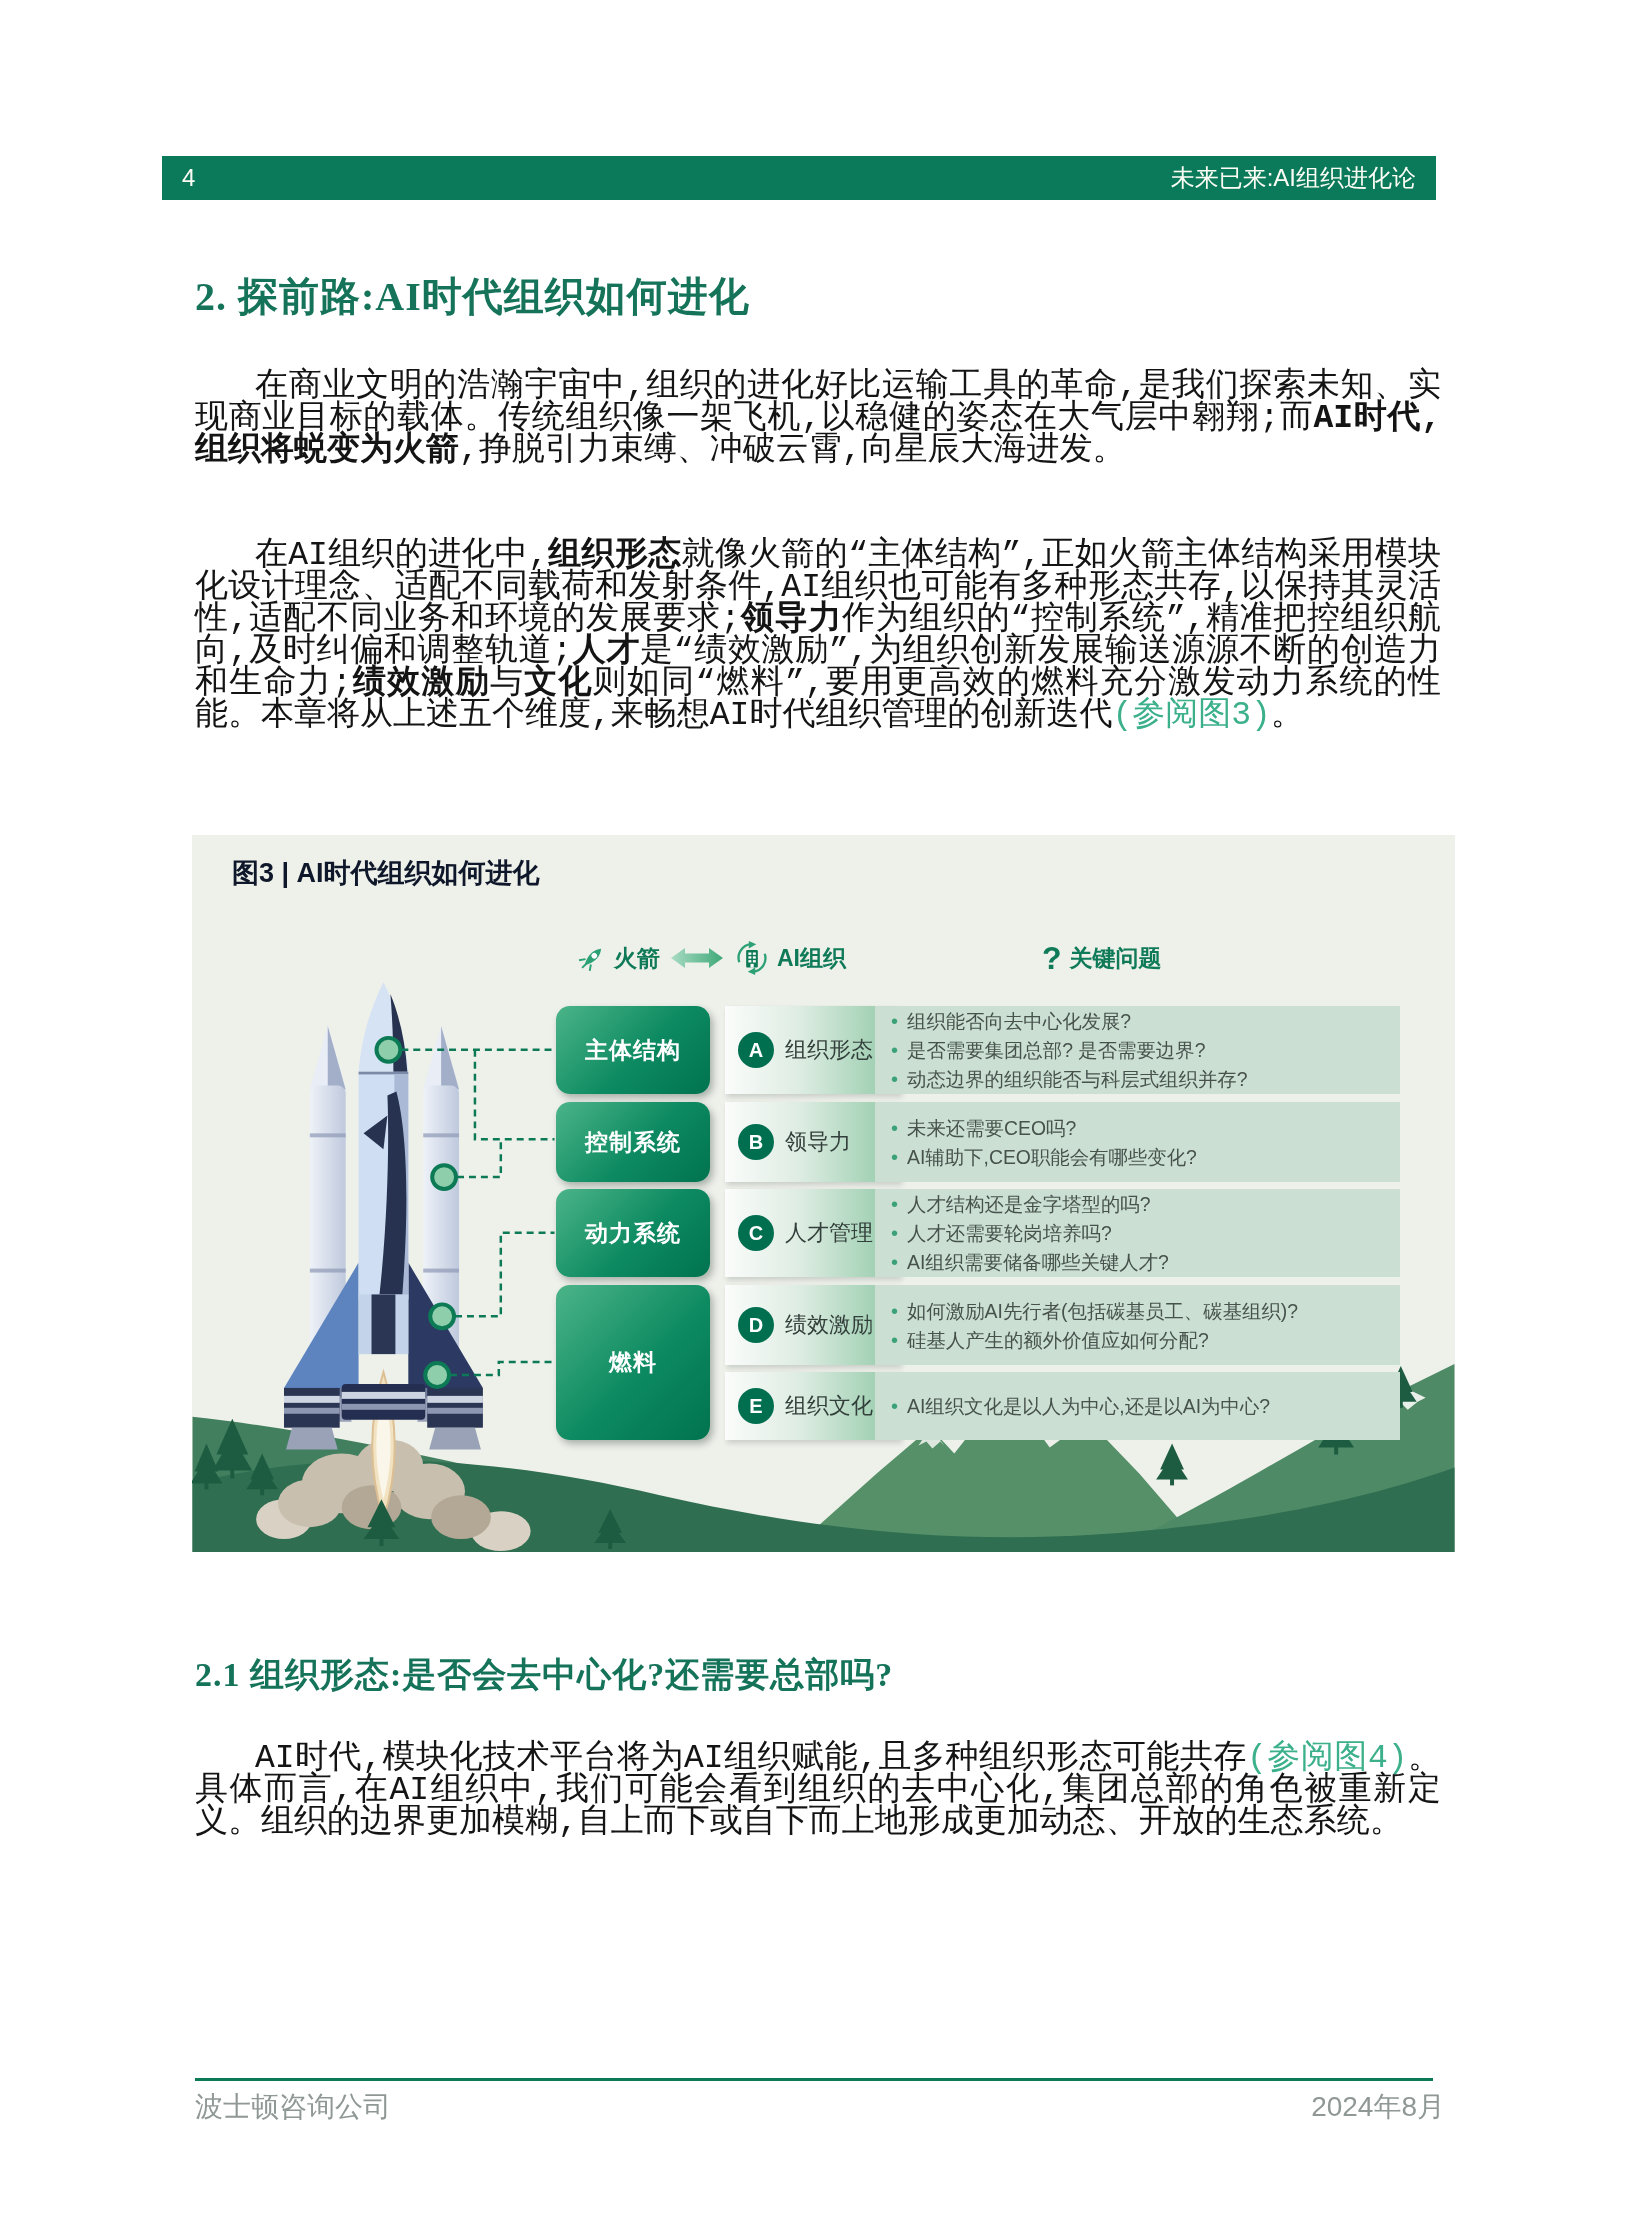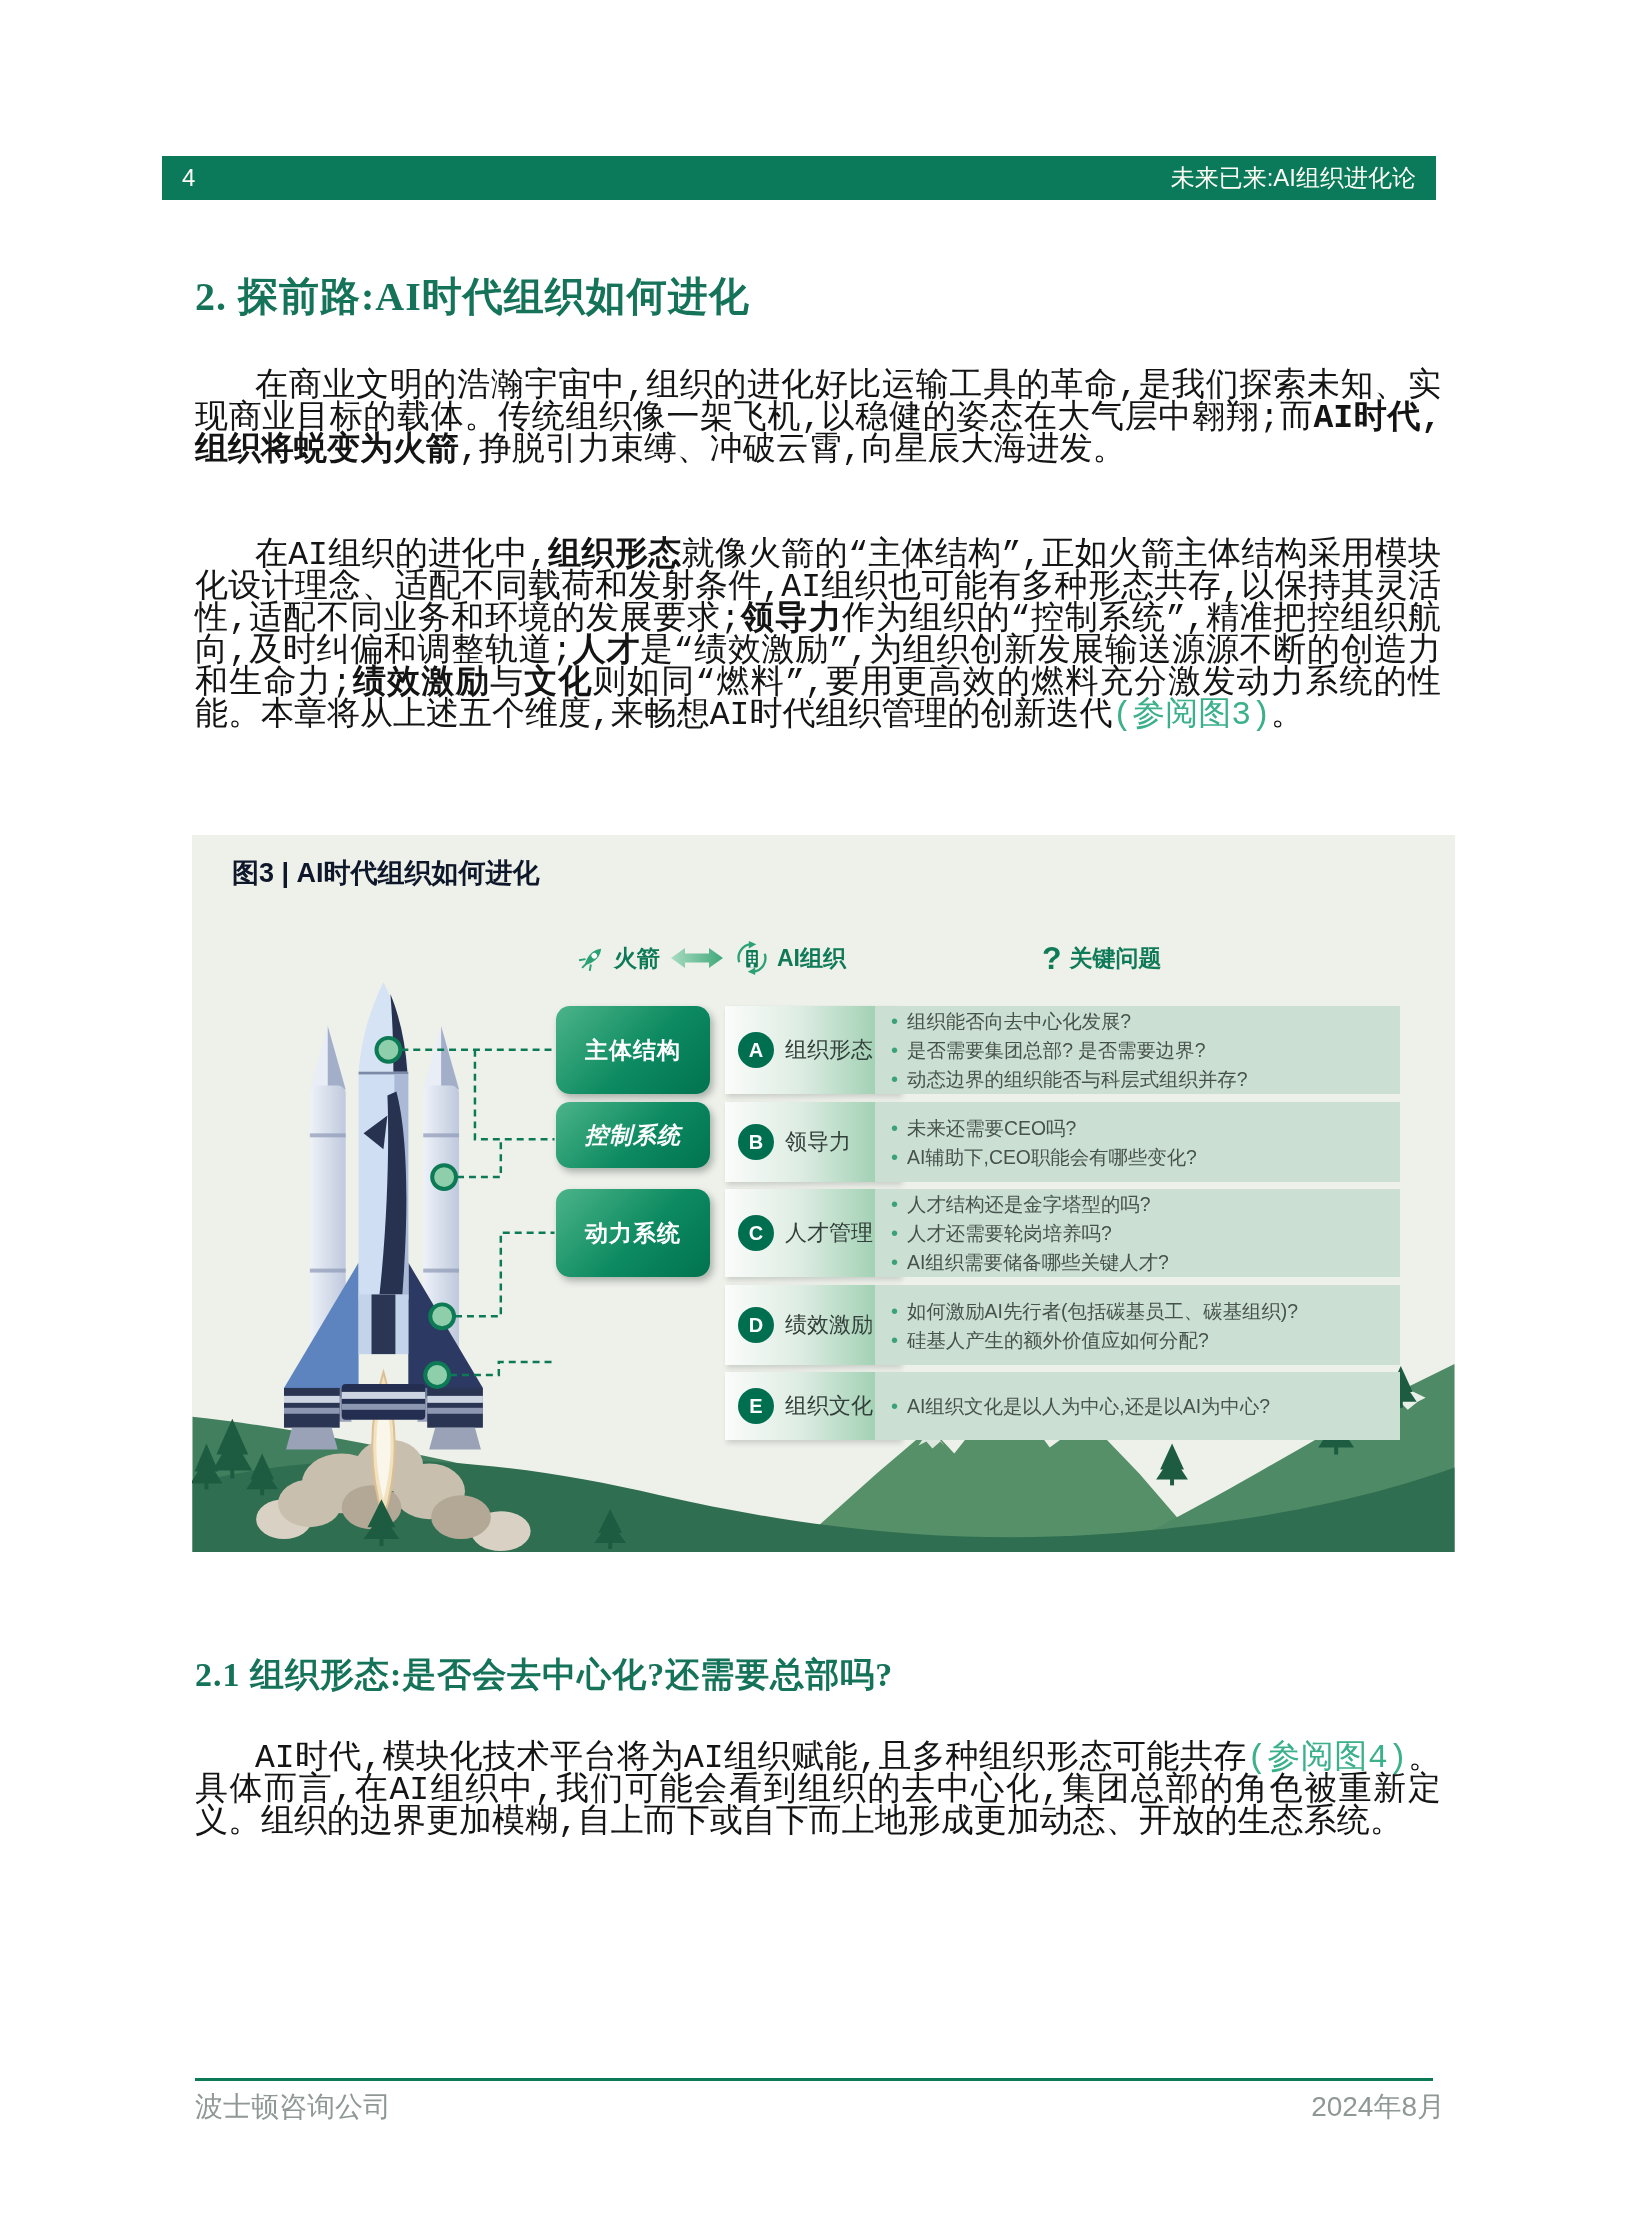--- a/index.html
+++ b/index.html
@@ -257,22 +257,23 @@
       </svg>
       <span>AI组织</span>
     </div>
     <div class="lg-item lg-q">
       <span class="qmark">?</span>
       <span>关键问题</span>
     </div>
   </div>
 
   <div class="part-box" style="top:171px;height:88px;">主体结构</div>
-  <div class="part-box" style="top:267px;height:66px;font-style:italic;">控制系统</div>
+  <div class="part-box" style="top:267px;height:80px;">控制系统</div>
   <div class="part-box" style="top:354px;height:88px;">动力系统</div>
+  <div class="part-box" style="top:450px;height:155px;">燃料</div>
 
   <div class="dim-box" style="top:171px;height:88px;">
     <span class="dim-circle">A</span>
     <span class="dim-label">组织形态</span>
   </div>
   <div class="dim-box" style="top:267px;height:80px;">
     <span class="dim-circle">B</span>
     <span class="dim-label">领导力</span>
   </div>
   <div class="dim-box" style="top:354px;height:88px;">

